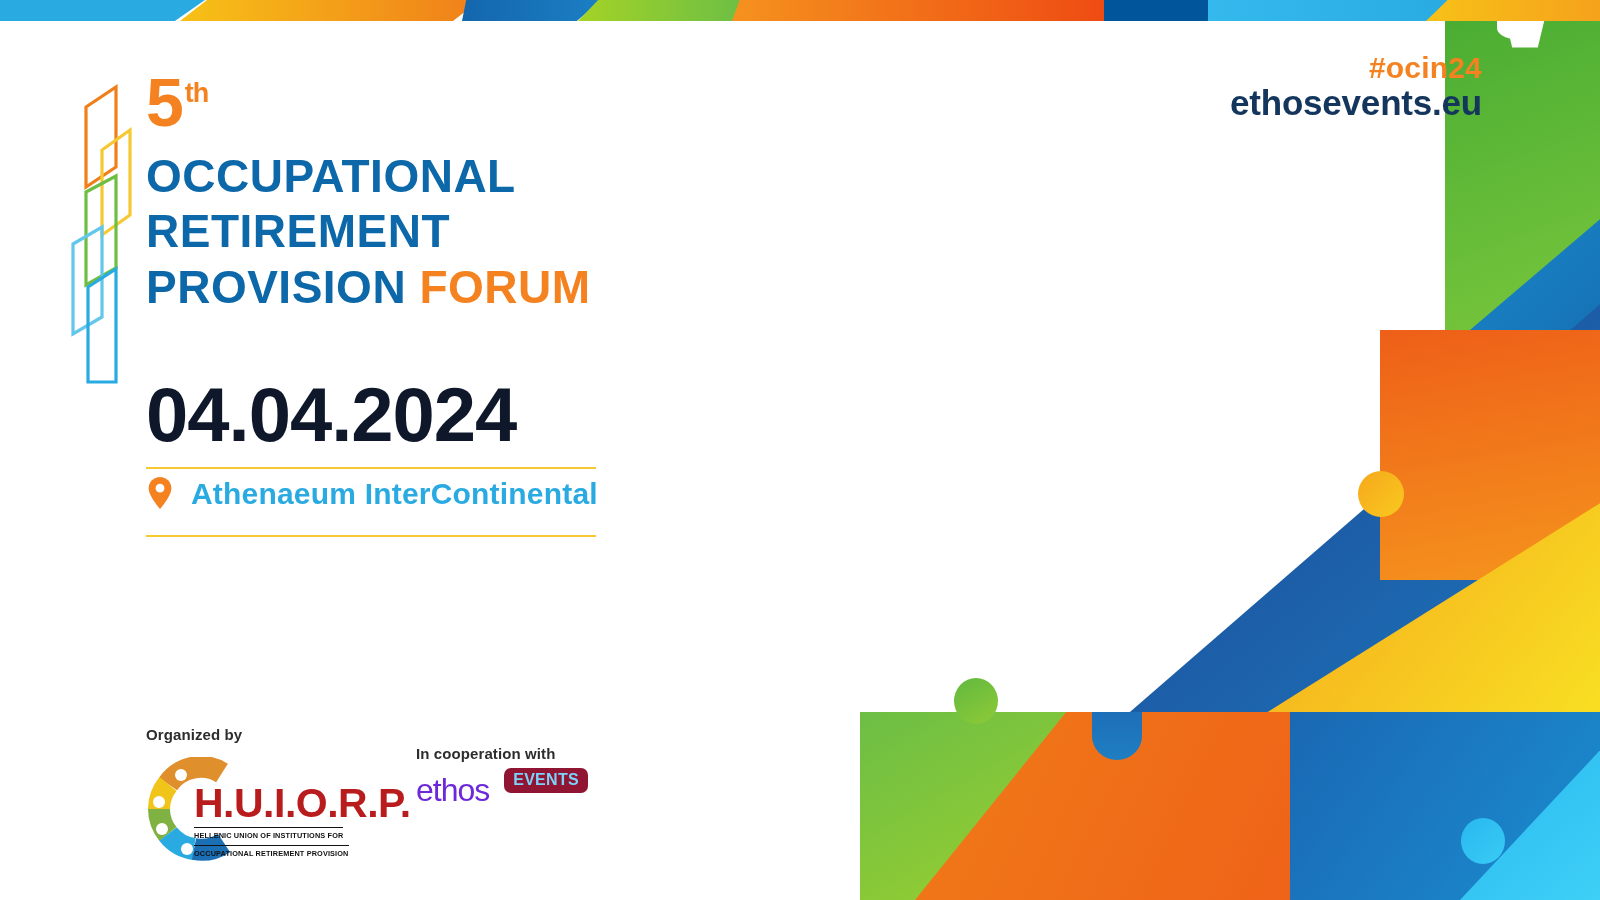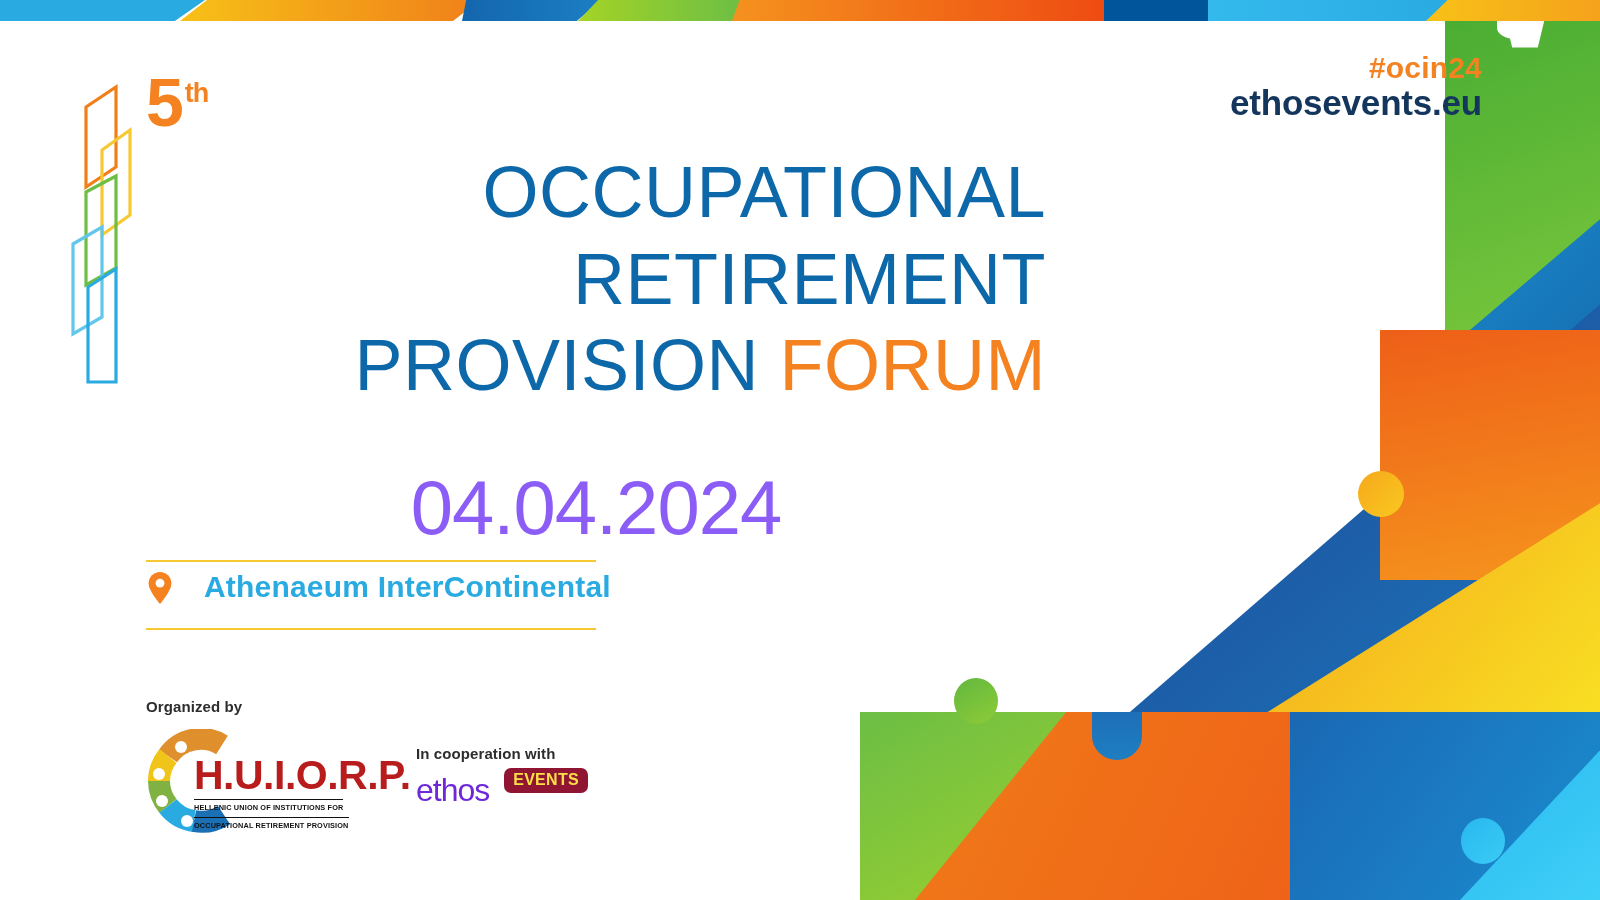--- a/index.html
+++ b/index.html
@@ -21,36 +21,36 @@
 
   
   .ornament { position:absolute; left:68px; top:72px; width:80px; height:330px; z-index:4; }
 
   
   .content { position:absolute; left:146px; top:72px; z-index:5; width:900px; }
   .ordinal { font-size:68px; font-weight:700; color:#f58220; line-height:.9; letter-spacing:-1px; }
   .ordinal sup { font-size:27px; font-weight:700; top:-.75em; margin-left:2px; }
   .title { margin-top:16px; }
   .tline {
-    font-size:72px; font-weight:400; color:#0c68a8;
-    line-height:1.20; letter-spacing:.5px; white-space:nowrap;text-align:right;
+    font-size:46px; font-weight:700; color:#0c68a8;
+    line-height:1.20; letter-spacing:.5px; white-space:nowrap;
   }
   .tline .hl { color:#f58220; }
 
   .date {
-    margin-top:62px; font-size:76px; font-weight:400; color:#8b5cf6;
-    letter-spacing:-1px; line-height:1;text-align:center;
+    margin-top:62px; font-size:76px; font-weight:700; color:#0f172a;
+    letter-spacing:-1px; line-height:1;
   }
   .rule { height:2px; background:#f6c933; width:450px; margin:14px 0 0 0; }
-  .venue-row { display:flex; align-items:flex-end; gap:32px; padding:8px 0 10px 2px; }
+  .venue-row { display:flex; align-items:flex-start; gap:19px; padding:8px 0 10px 2px; }
   .pinwrap { width:24px; height:32px; position:relative; flex:0 0 24px; }
   .venue { font-size:30px; font-weight:600; color:#29abe2; letter-spacing:.2px; }
 
   
-  .footer { position:absolute; left:146px; top:698px; z-index:5; }
+  .footer { position:absolute; left:146px; top:726px; z-index:5; }
   .foot-label { font-size:15px; font-weight:700; color:#2d2d2d; letter-spacing:.1px; }
   .huiorp { margin-top:14px; position:relative; width:205px; height:105px; }
   .ring { position:absolute; left:0; top:0; width:104px; height:104px; }
   .huiorp-text { position:absolute; left:48px; top:26px; width:160px; }
   .huiorp-acr {
     font-size:41px; font-weight:800; color:#b91c1c; letter-spacing:-.5px;
     line-height:1; white-space:nowrap;margin-top:37px;
   }
   .huiorp-sub {
     margin-top:4px; border-top:1.5px solid #111; padding-top:3px;
@@ -59,21 +59,21 @@
   }
 
   .coop { position:absolute; left:416px; top:745px; z-index:5; }
   .ethos-logo { margin-top:12px; position:relative; width:170px; height:44px; }
   .ethos-word {
     font-size:32px; font-weight:300; color:#6d28d9; line-height:1;
     letter-spacing:-1px; font-family:Liberation Sans, sans-serif;
   }
   .events-tag {
     position:absolute; right:-2px; top:-6px;
-    background:#8f1533; color:#fde047; font-size:16px; font-weight:700;
+    background:#8f1533; color:#7dd3fc; font-size:16px; font-weight:700;
     padding:3px 9px 4px; border-radius:7px; letter-spacing:.3px;
   }
 
   
   .tagline { position:absolute; right:118px; top:52px; text-align:right; z-index:5; }
   .hashtag { font-size:30px; font-weight:800; color:#f58220; line-height:1.05; letter-spacing:.2px; }
   .site { font-size:35px; font-weight:800; color:#14365c; line-height:1.1; letter-spacing:-.2px; }
 </style>
 </head>
 <body>

